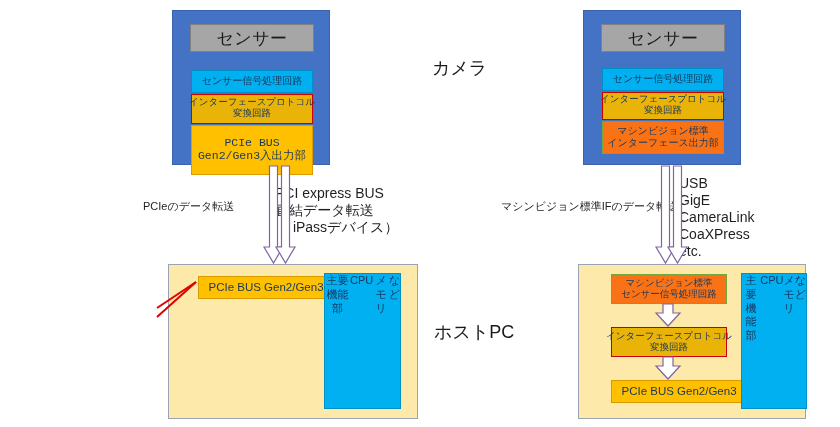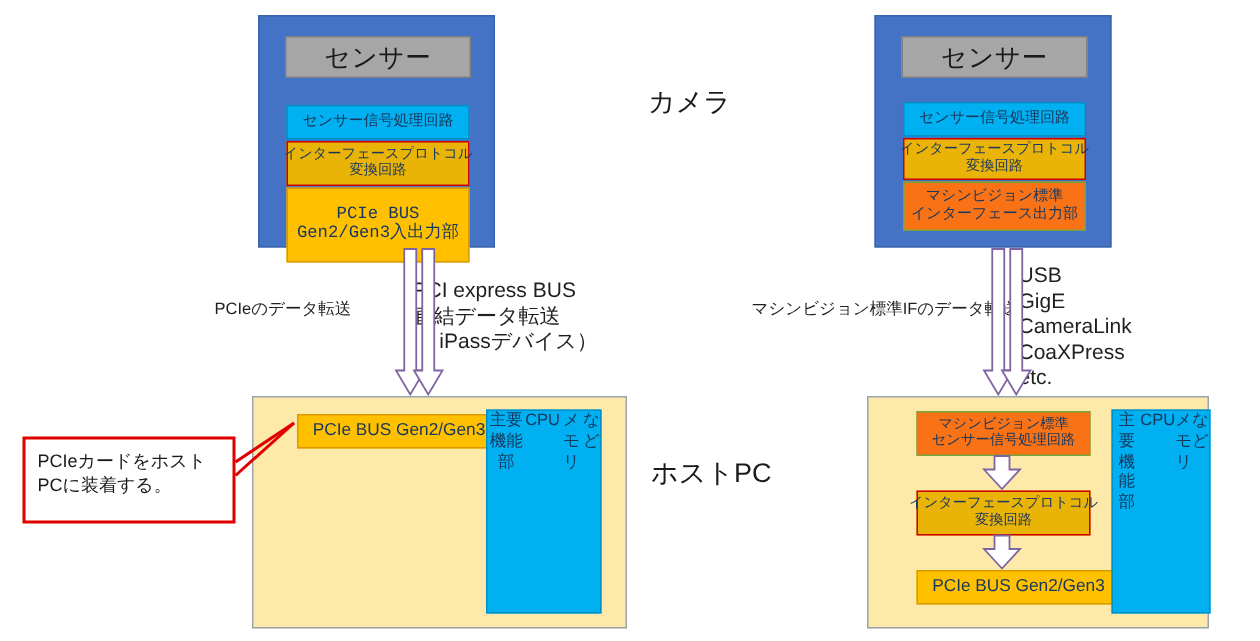--- a/index.html
+++ b/index.html
@@ -140,26 +140,22 @@
       <span>PCIe BUS  Gen2/Gen3</span>
     </div>
     <div class="abs host-cpu" style="left:155px; top:8px; width:77px; height:136px; font-size:11px;">
       <span>主要機能部</span>
       <span>CPU</span>
       <span>メモリ</span>
       <span>など</span>
     </div>
   </div>
 
-  <div class="abs lbl lbl-big" style="left:434px; top:305px;">ホストPC</div>
-
-  <div class="abs callout" style="left:15px; top:291px; width:142px; height:58px;">
-    <span>PCIeカードをホスト</span>
-    <span>PCに装着する。</span>
-  </div>
+  <div class="abs lbl lbl-big" style="left:434px; top:322px;">ホストPC</div>
+
 
   <div class="abs sensor-box" style="left:583px; top:10px; width:158px; height:155px;">
     <div class="abs title-bar" style="left:17px; top:13px; width:124px; height:28px;">センサー</div>
 
     <div class="abs blk blk-cyan" style="left:18px; top:57px; width:122px; height:23px; font-size:10px;">
       <span>センサー信号処理回路</span>
     </div>
 
     <div class="abs blk blk-red" style="left:18px; top:81px; width:122px; height:28px; font-size:9.5px;">
       <span>インターフェースプロトコル</span>

